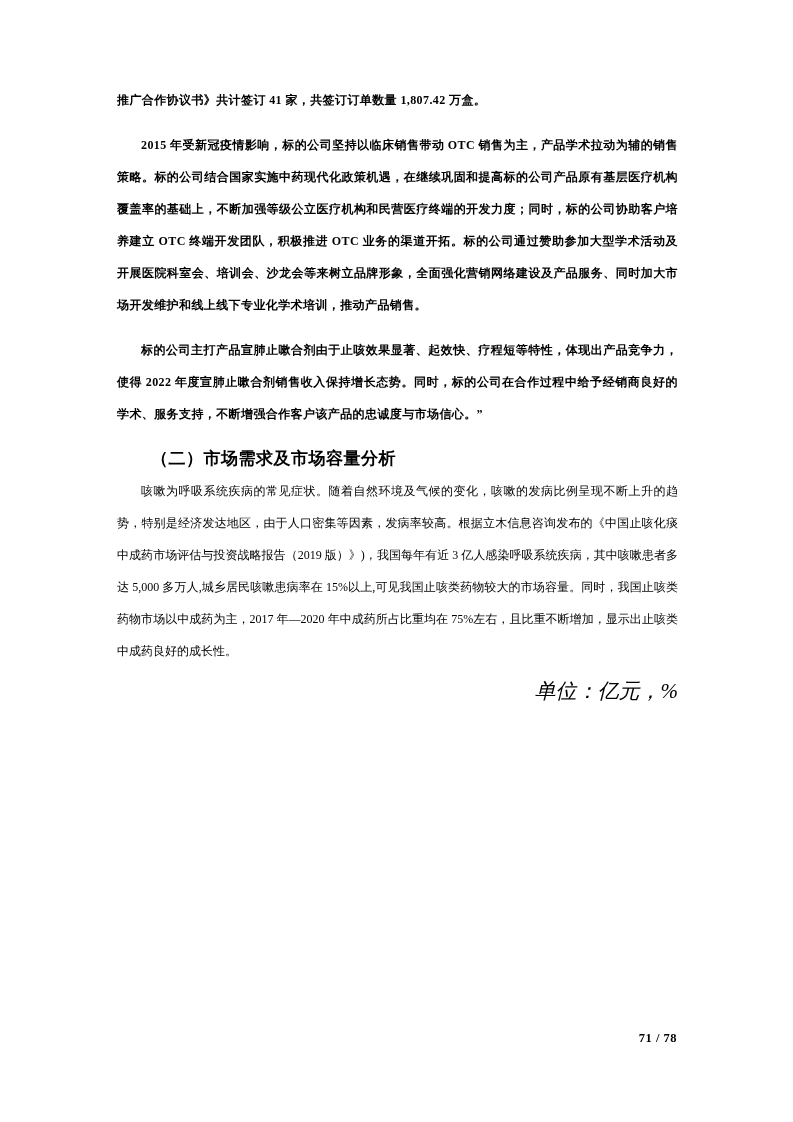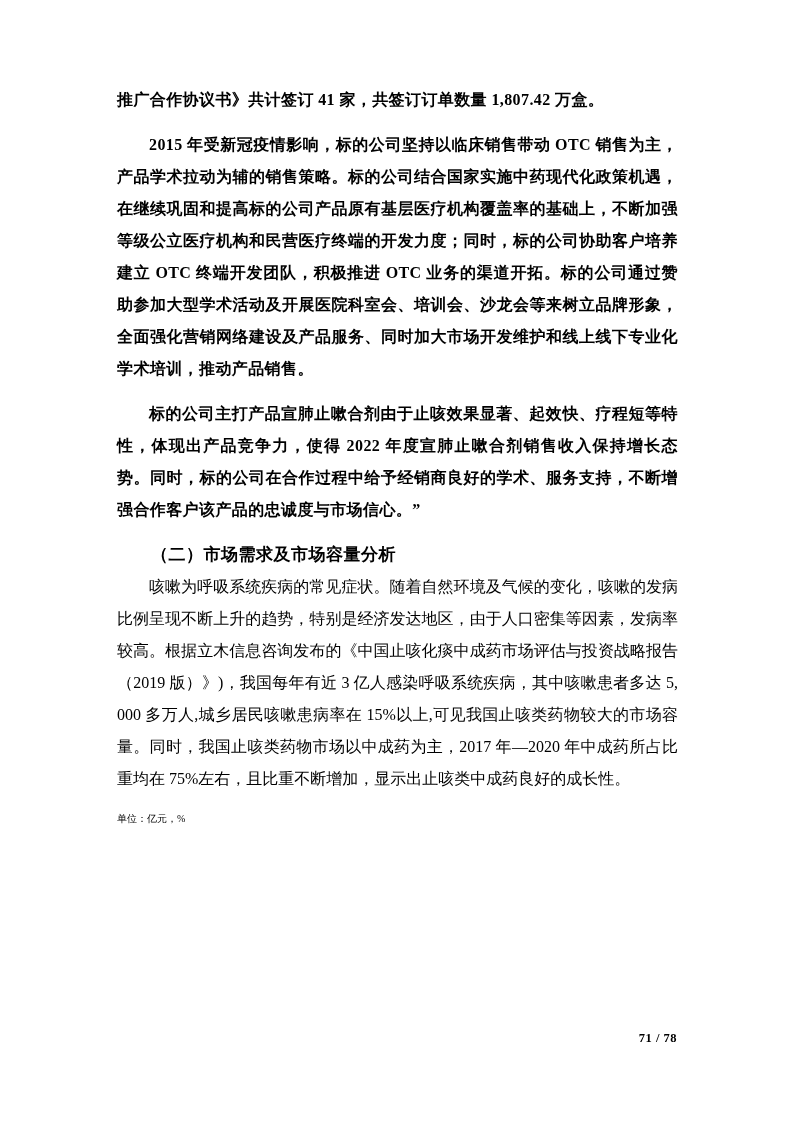--- a/index.html
+++ b/index.html
@@ -16,21 +16,21 @@
   .content {
     position: absolute;
     left: 117px;
     top: 84px;
     width: 561px;
   }
   .para {
     margin: 0 0 13px 0;
     text-align: justify;
     text-indent: 2em;
-    font-size: 16px;
+    font-size: 12px;
     line-height: 32px;
     word-break: break-all;
   }
   .para.kai {
     font-weight: bold;
     letter-spacing: 0.4px;
   }
   .para.noindent {
     text-indent: 0;
   }
@@ -38,22 +38,24 @@
     margin: 8px 0 0 0;
     text-indent: 2em;
     font-size: 17px;
     font-weight: bold;
     line-height: 32px;
     font-family: "Liberation Sans", "DejaVu Sans", sans-serif;
     letter-spacing: 0.5px;
   }
   .unit-note {
     margin-top: 12px;
-    font-size: 10px;
+    text-align: right;
+    font-size: 21px;
     line-height: 22px;
+    font-style: italic;
   }
   .page-number {
     position: absolute;
     right: 116px;
     top: 1031px;
     font-size: 12.5px;
     font-weight: bold;
     letter-spacing: 0.5px;
   }
 </style>

